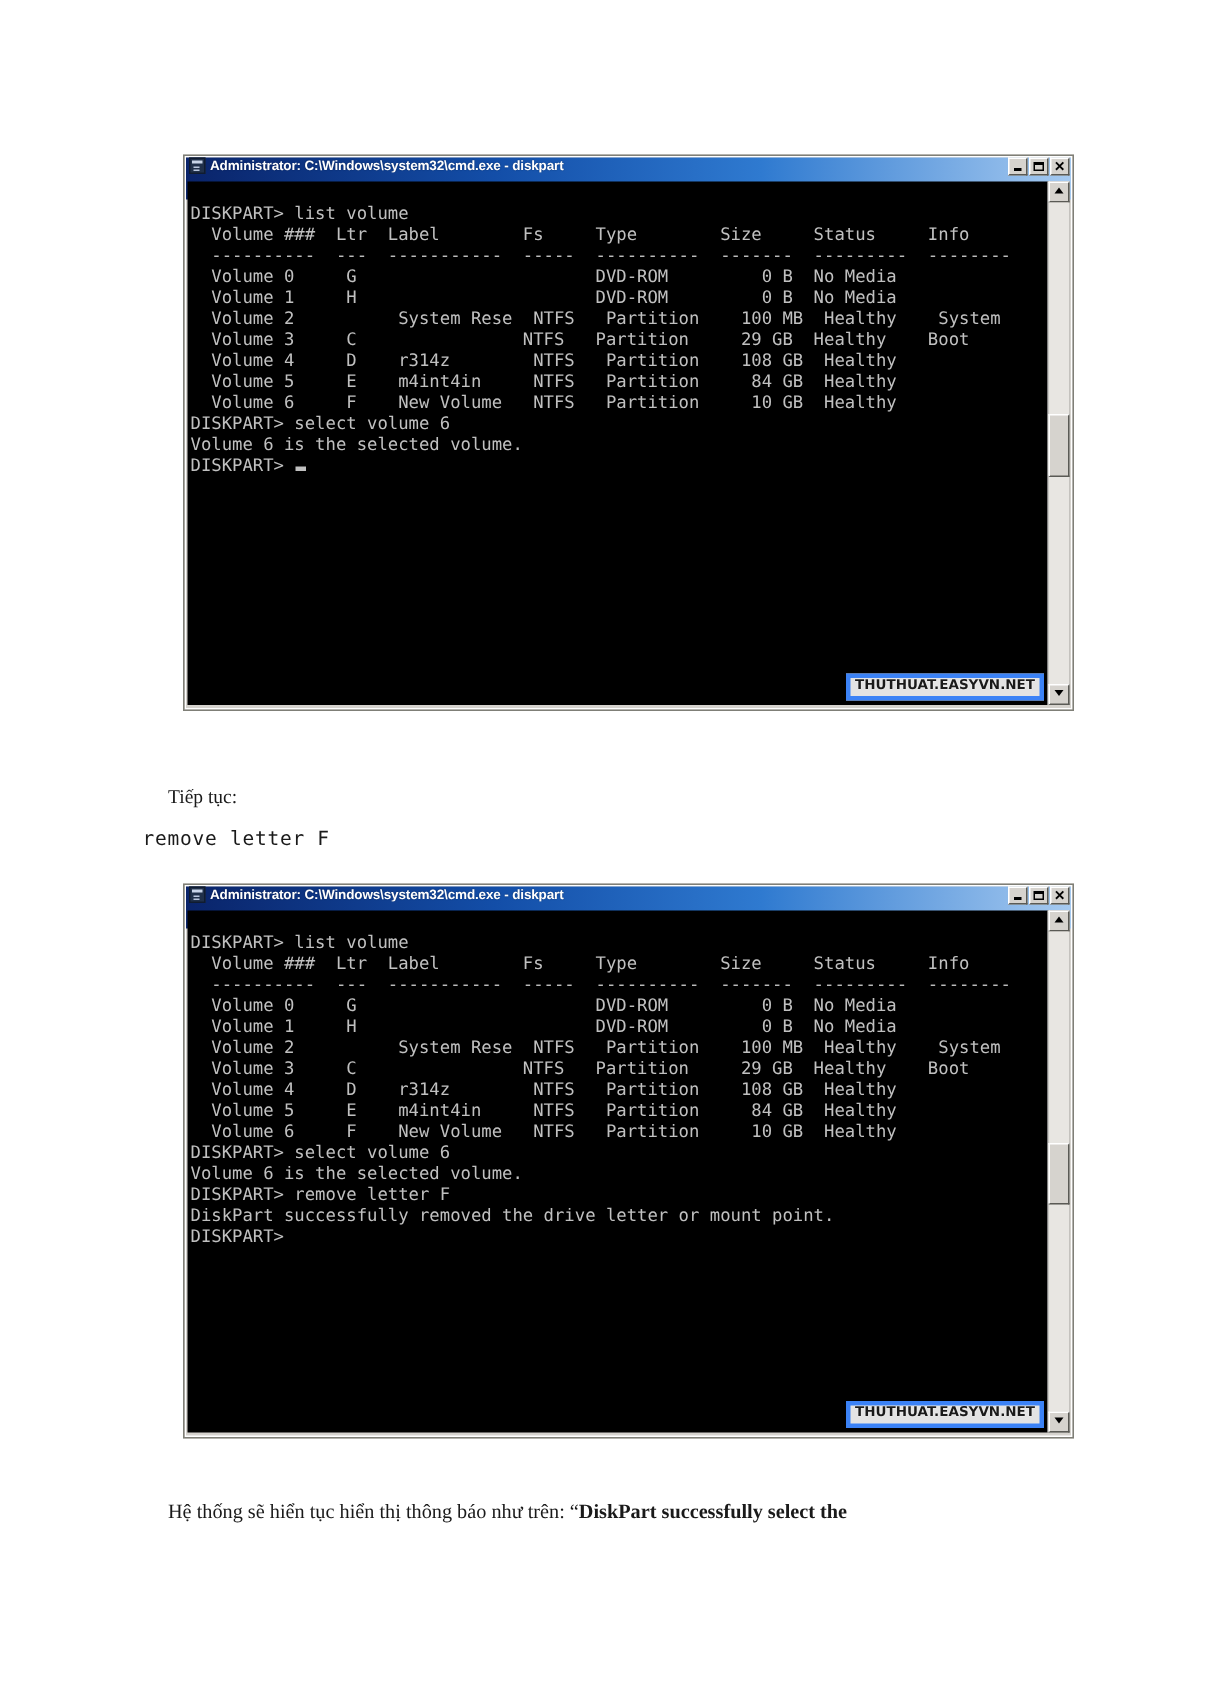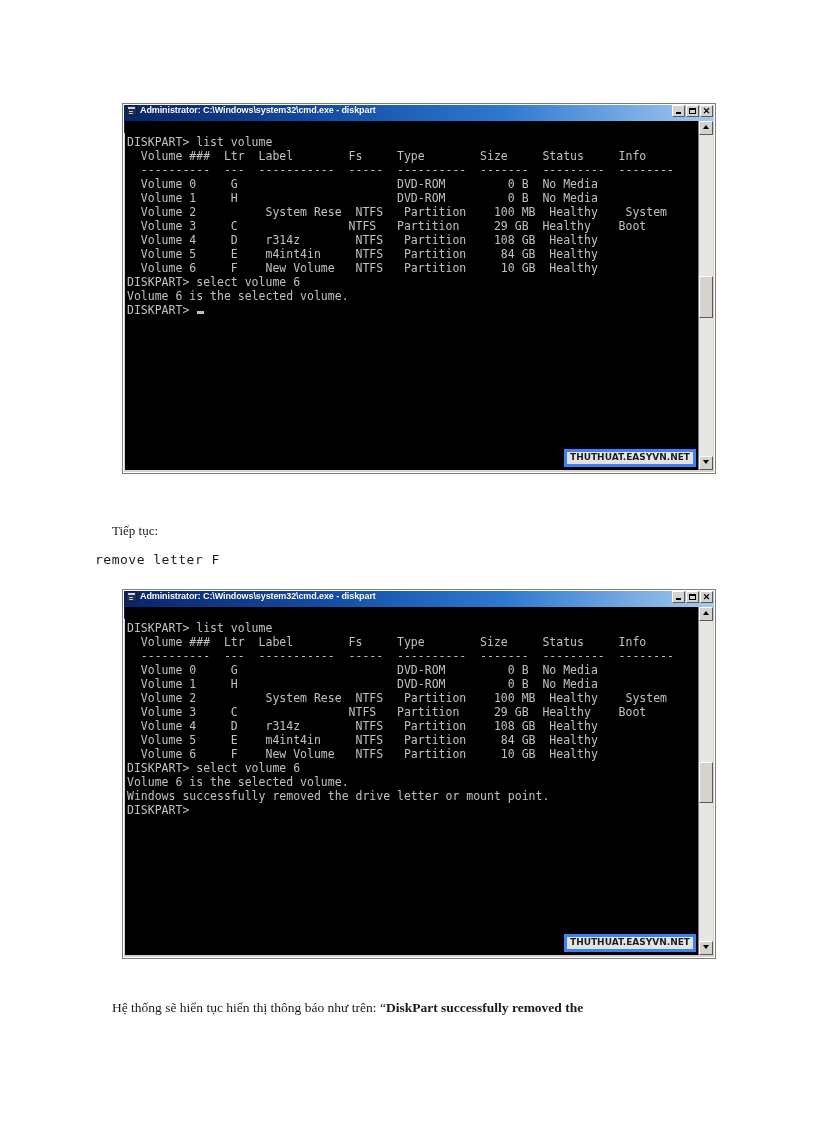--- a/index.html
+++ b/index.html
@@ -340,31 +340,32 @@
         <div class="term-line">  Volume 2          System Rese  NTFS   Partition    100 MB  Healthy    System</div>
         <div class="term-line">  Volume 3     C                NTFS   Partition     29 GB  Healthy    Boot</div>
         <div class="term-line">  Volume 4     D    r314z        NTFS   Partition    108 GB  Healthy</div>
         <div class="term-line">  Volume 5     E    m4int4in     NTFS   Partition     84 GB  Healthy</div>
         <div class="term-line">  Volume 6     F    New Volume   NTFS   Partition     10 GB  Healthy</div>
         <div class="term-line blank"></div>
         <div class="term-line">DISKPART&gt; select volume 6</div>
         <div class="term-line blank"></div>
         <div class="term-line">Volume 6 is the selected volume.</div>
         <div class="term-line blank"></div>
-        <div class="term-line blank"></div>
-        <div class="term-line">Windows successfully removed the drive letter or mount point.</div>
+        <div class="term-line">DISKPART&gt; remove letter F</div>
+        <div class="term-line blank"></div>
+        <div class="term-line">DiskPart successfully removed the drive letter or mount point.</div>
         <div class="term-line blank"></div>
         <div class="term-line">DISKPART&gt;</div>
         <div class="watermark">THUTHUAT.EASYVN.NET</div>
       </div>
       <div class="term-scrollbar">
         <div class="sb-arrow up"></div>
         <div class="sb-track">
           <div class="sb-thumb" style="top:44%;height:13%;"></div>
         </div>
         <div class="sb-arrow down"></div>
       </div>
     </div>
   </div>
 
-  <div class="doc-text bold-part t-bottom"><span>Hệ thống sẽ hiển tục hiển thị thông báo như trên: “</span><b>DiskPart successfully removed the</b></div>
+  <div class="doc-text bold-part t-bottom"><span>Hệ thống sẽ hiển tục hiển thị thông báo như trên: “</span><b>DiskPart successfully select the</b></div>
 
 </div>
 
 </body></html>

